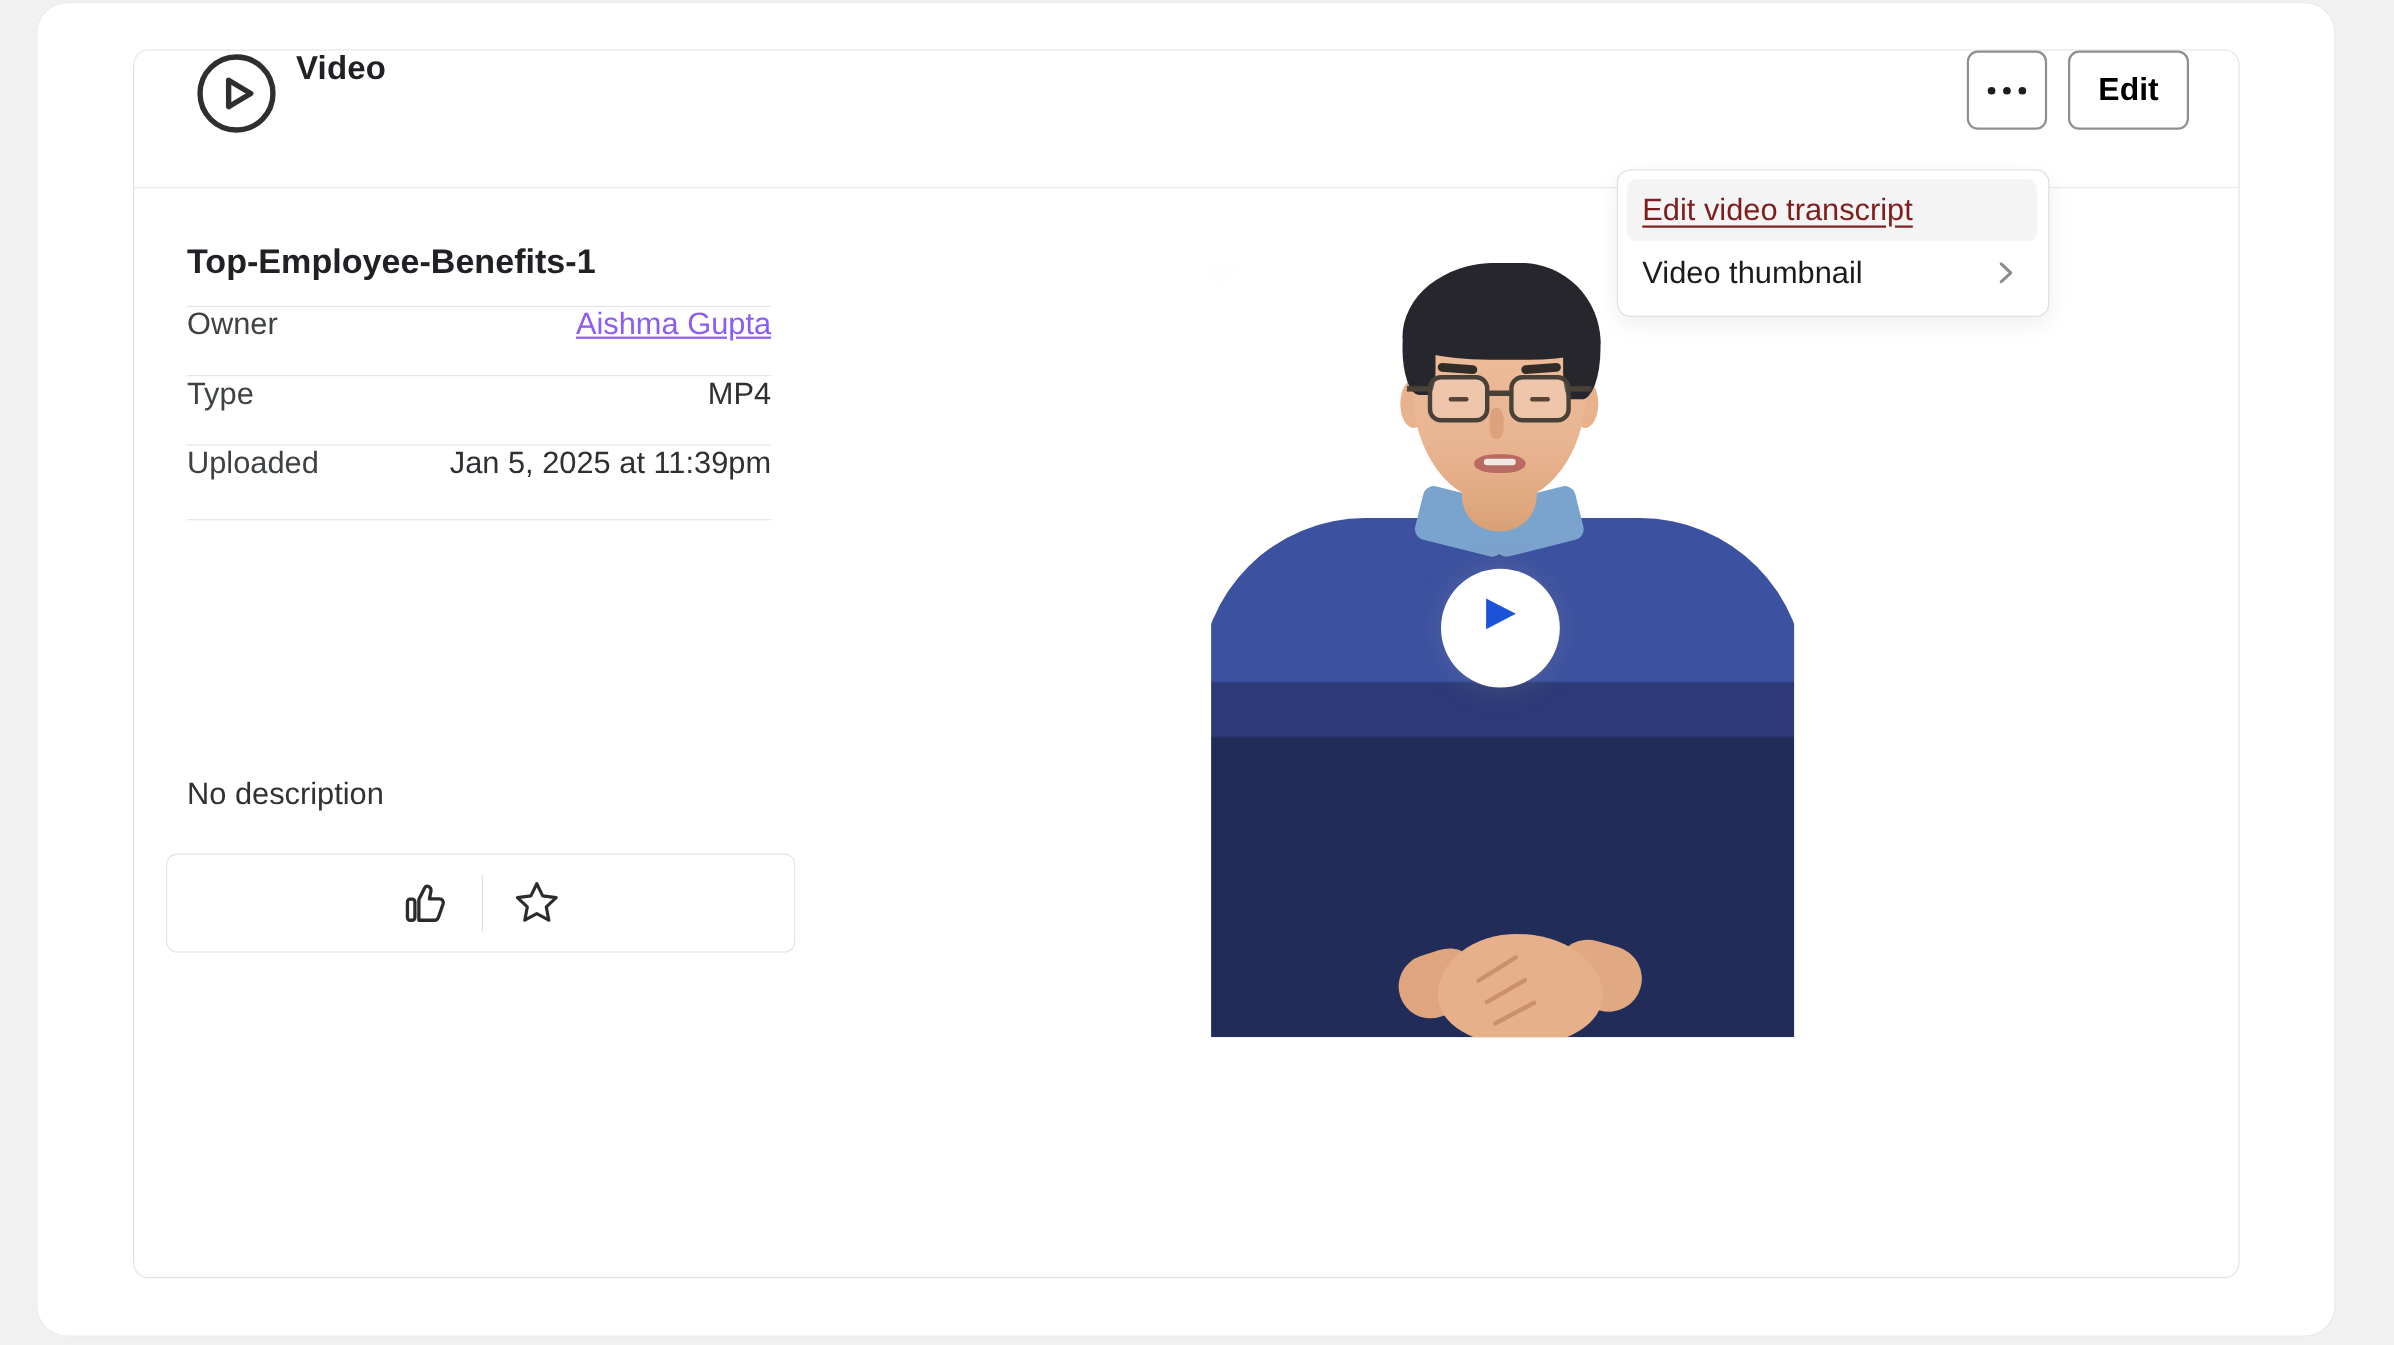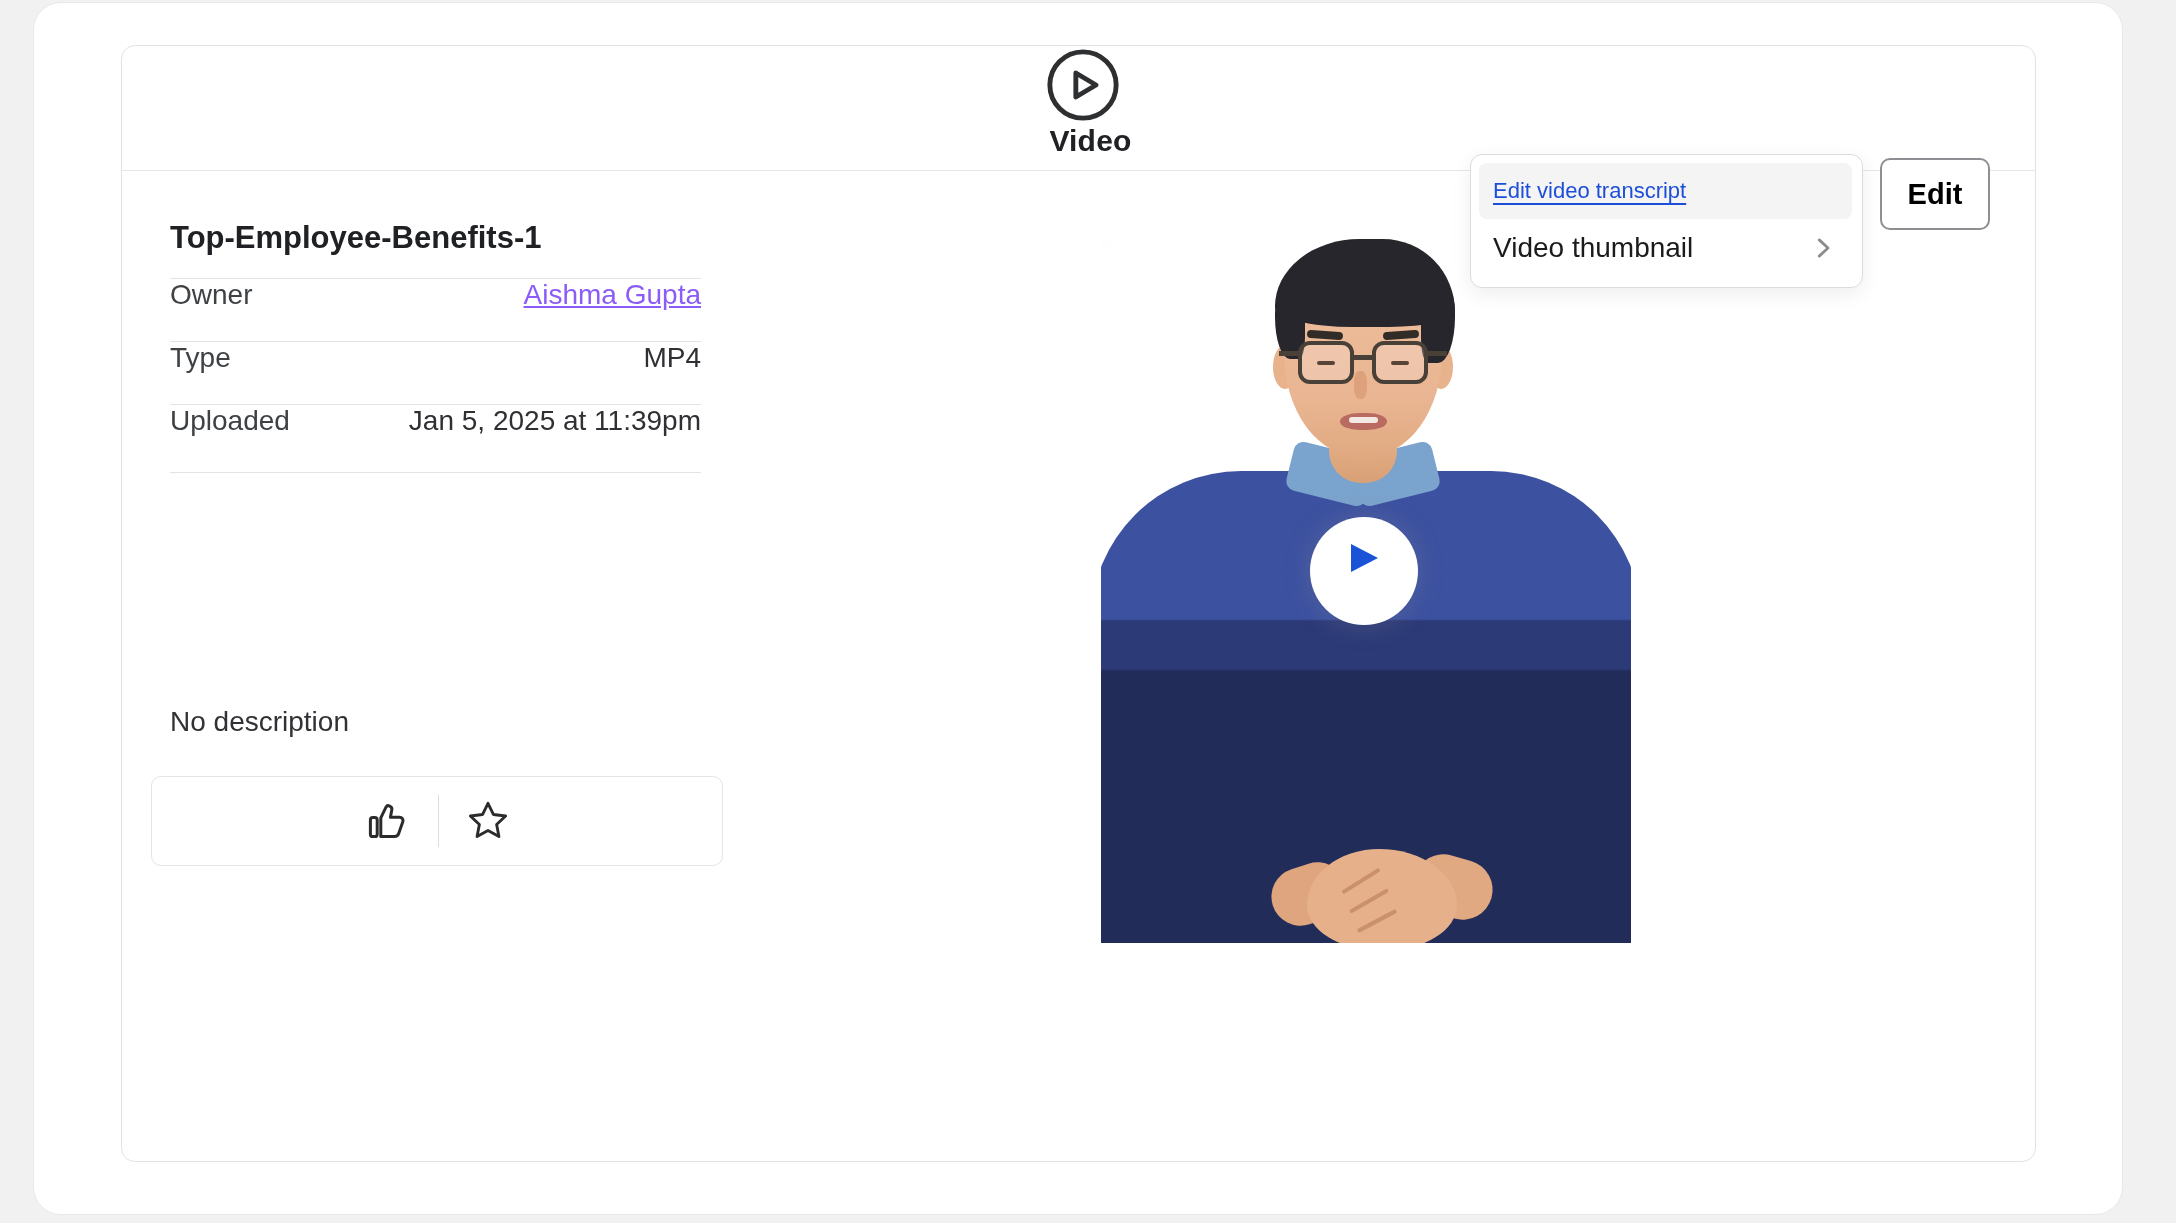--- a/index.html
+++ b/index.html
@@ -7,37 +7,37 @@
   #screen { position:relative; width:2176px; height:1223px; overflow:hidden; background:#f1f1f2; }
 
   .outer-panel { position:absolute; left:33px; top:2px; width:2090px; height:1213px;
     background:#ffffff; border:1px solid #e9e9ea; border-radius:28px; }
 
   .card { position:absolute; left:121px; top:45px; width:1915px; height:1117px;
     background:#ffffff; border:1px solid #e0e2e4; border-radius:14px; }
 
   
   .card-header { position:absolute; left:0; top:0; width:100%; height:125px;
-    border-bottom:1px solid #e7e7e8; display:flex; align-items:center; padding:0 45px 0 54px;flex-direction:column; }
+    border-bottom:1px solid #e7e7e8; display:flex; align-items:flex-start; padding:0 45px 0 54px; }
   .header-play { width:78px; height:78px; flex:0 0 auto; }
   .header-title { margin-left:15px; font-size:30px; font-weight:700; color:#202124; letter-spacing:.2px; }
   .header-actions { margin-left:auto; display:flex; gap:19px; align-items:center; }
   .btn { background:#fff; border:2px solid #8d8f92; border-radius:10px; height:72px;
     display:flex; align-items:center; justify-content:center; cursor:pointer; }
   .btn-more { width:73px; }
   .btn-edit { width:110px; font-size:29px; font-weight:700; color:#000000; }
   .dots { display:flex; gap:7px; }
   .dots i { width:7px; height:7px; border-radius:50%; background:#1c1d1f; }
 
   
   .menu { position:absolute; left:1470px; top:154px; width:393px; z-index:30;
     background:#fff; border:1px solid #dcdcde; border-radius:12px;
     box-shadow:0 6px 20px rgba(0,0,0,.07); padding:8px 0 10px 0; }
   .menu-item-1 { margin:0 10px 0 8px; height:56px; background:#f4f4f5; border-radius:8px;
-    display:flex; align-items:center; padding-left:14px; font-size:22px; color:#1d4ed8;
+    display:flex; align-items:center; padding-left:14px; font-size:28px; color:#7f1d1d;
     text-decoration:underline; text-underline-offset:5px; cursor:pointer; }
   .menu-item-2 { height:58px; display:flex; align-items:center; padding:0 24px 0 22px;
     font-size:28px; color:#1b1b1b; cursor:pointer; }
   .menu-item-2 .grow { flex:1; }
   .chev { width:30px; height:30px; }
 
   
   .v-title { position:absolute; left:48px; top:174px; width:560px;
     font-size:31px; font-weight:700; color:#202124; }
   .details { position:absolute; left:48px; top:232px; width:531px; border-bottom:1px solid #e2e3e4; }

